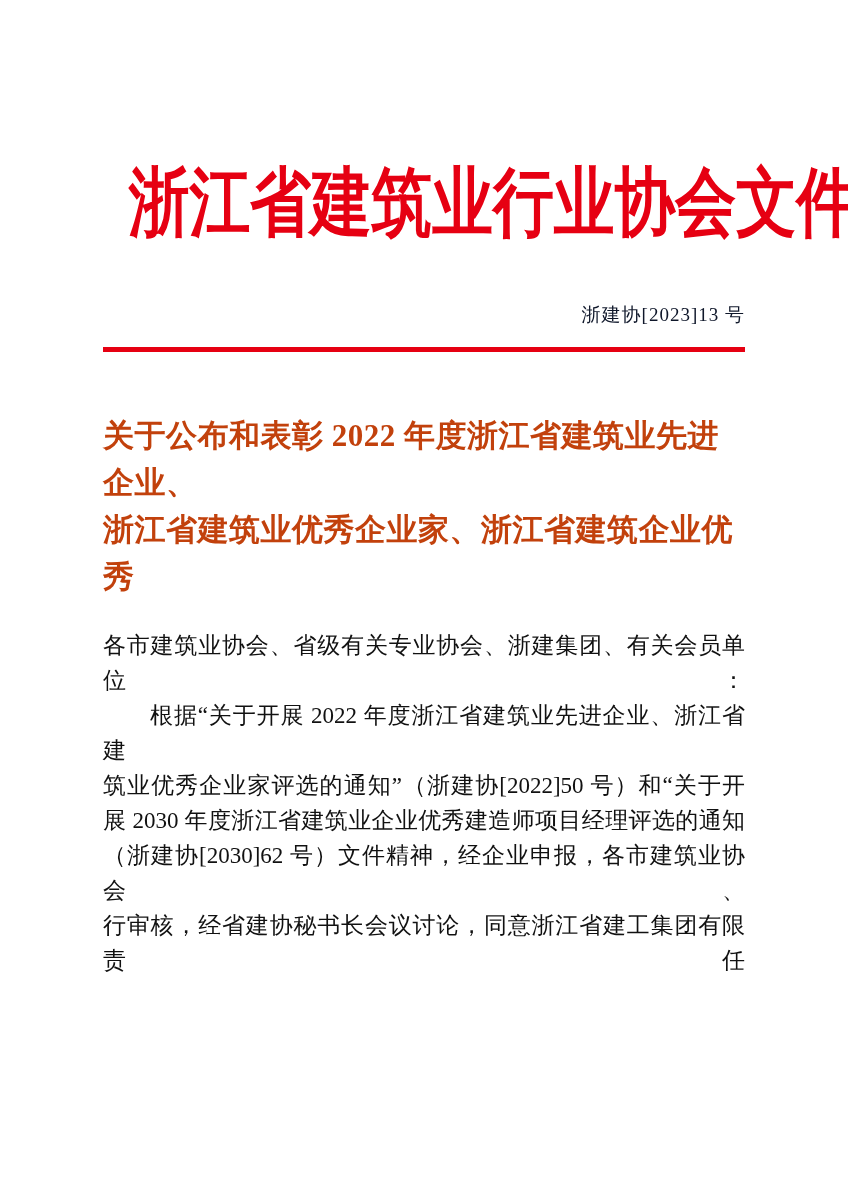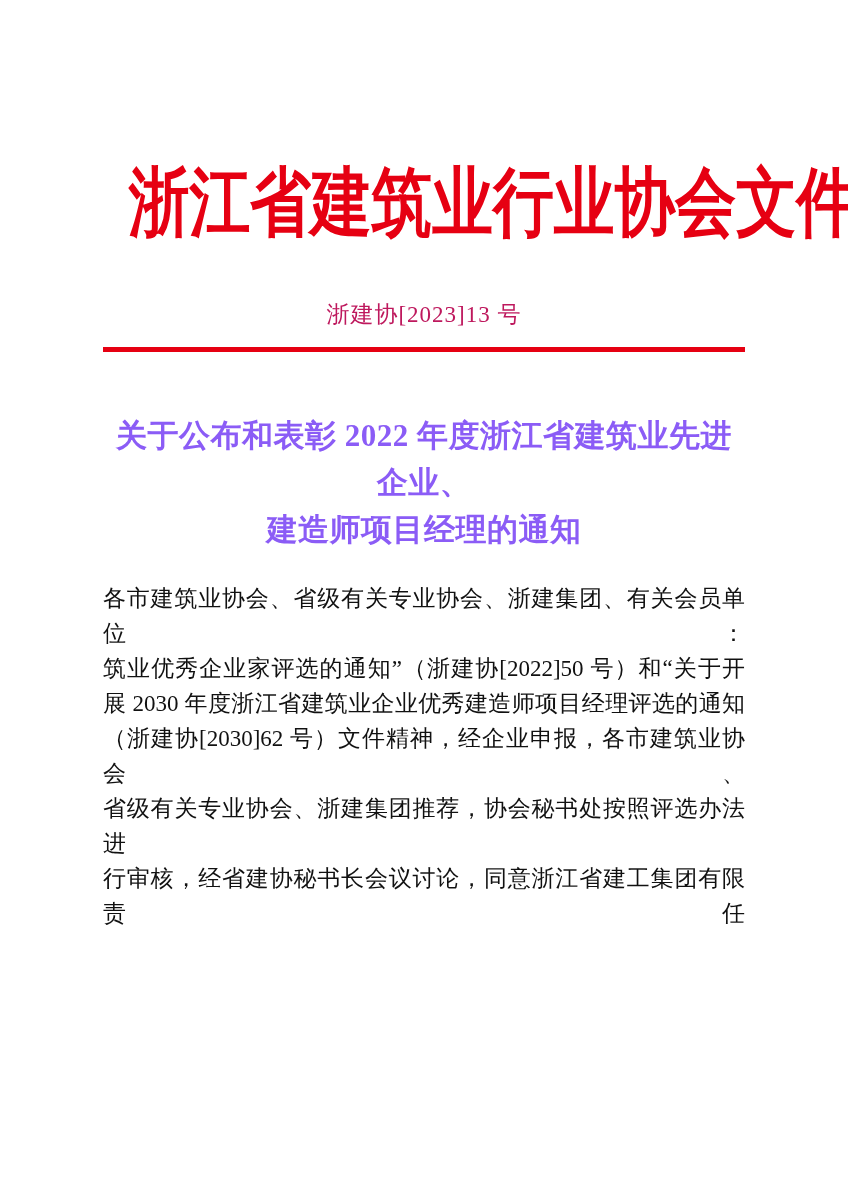--- a/index.html
+++ b/index.html
@@ -28,41 +28,40 @@
     font-size: 66px;
     line-height: 1.05;
     white-space: nowrap;
     transform: scale(0.92, 1.14);
     transform-origin: 50% 50%;
     letter-spacing: 0px;
   }
   
   .doc-number {
     margin-top: 64px;
-    text-align: center;
-    font-size: 23px;
+    text-align: right;
+    font-size: 19px;
     line-height: 28px;
-    color: #be185d;
+    color: #0f172a;
     letter-spacing: 1px;
   }
   
   .red-rule {
     margin-top: 18px;
     width: 100%;
     height: 5px;
     background: #e60012;
   }
   
   .doc-title {
     margin-top: 60px;
-    text-align: center;
     font-weight: 700;
     font-size: 31px;
     line-height: 47px;
-    color: #8b5cf6;
+    color: #c2410c;
     letter-spacing: 0.5px;
   }
   
   .doc-body {
     margin-top: 28px;
     font-size: 23px;
     color: #111111;
   }
   .body-line {
     line-height: 35px;
@@ -82,27 +81,27 @@
   <div class="inner">
 
     <div class="org-title">浙江省建筑业行业协会文件</div>
 
     <div class="doc-number">浙建协[2023]13 号</div>
 
     <div class="red-rule"></div>
 
     <div class="doc-title">
       <div>关于公布和表彰 2022 年度浙江省建筑业先进企业、</div>
-      <div>建造师项目经理的通知</div>
+      <div>浙江省建筑业优秀企业家、浙江省建筑企业优秀</div>
     </div>
 
     <div class="doc-body">
       <div class="body-line">各市建筑业协会、省级有关专业协会、浙建集团、有关会员单位：</div>
+      <div class="body-line indent">根据“关于开展 2022 年度浙江省建筑业先进企业、浙江省建</div>
       <div class="body-line">筑业优秀企业家评选的通知”（浙建协[2022]50 号）和“关于开</div>
       <div class="body-line">展 2030 年度浙江省建筑业企业优秀建造师项目经理评选的通知</div>
       <div class="body-line">（浙建协[2030]62 号）文件精神，经企业申报，各市建筑业协会、</div>
-      <div class="body-line">省级有关专业协会、浙建集团推荐，协会秘书处按照评选办法进</div>
       <div class="body-line">行审核，经省建协秘书长会议讨论，同意浙江省建工集团有限责任</div>
 
     </div>
 
   </div>
 </div>
 
 </body></html>

